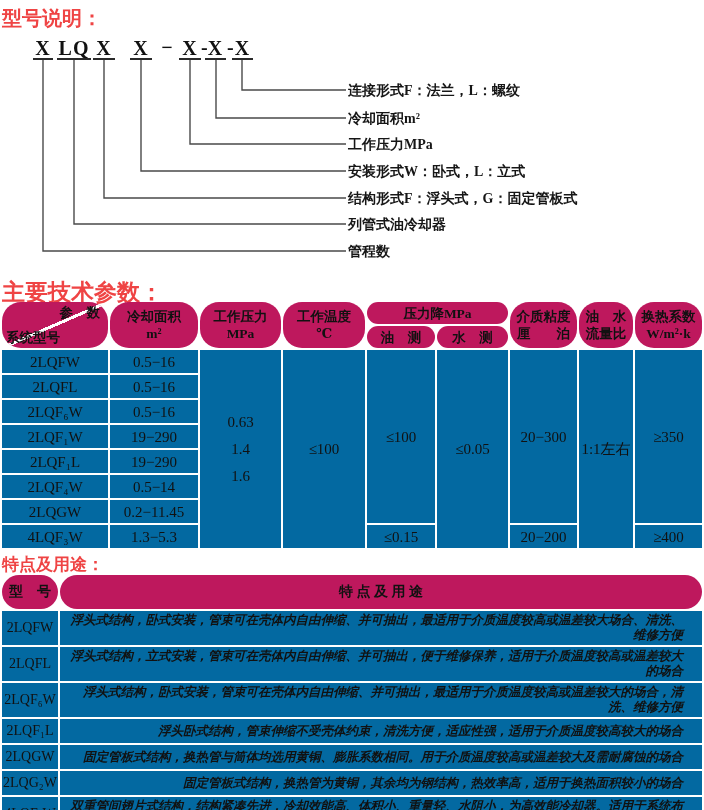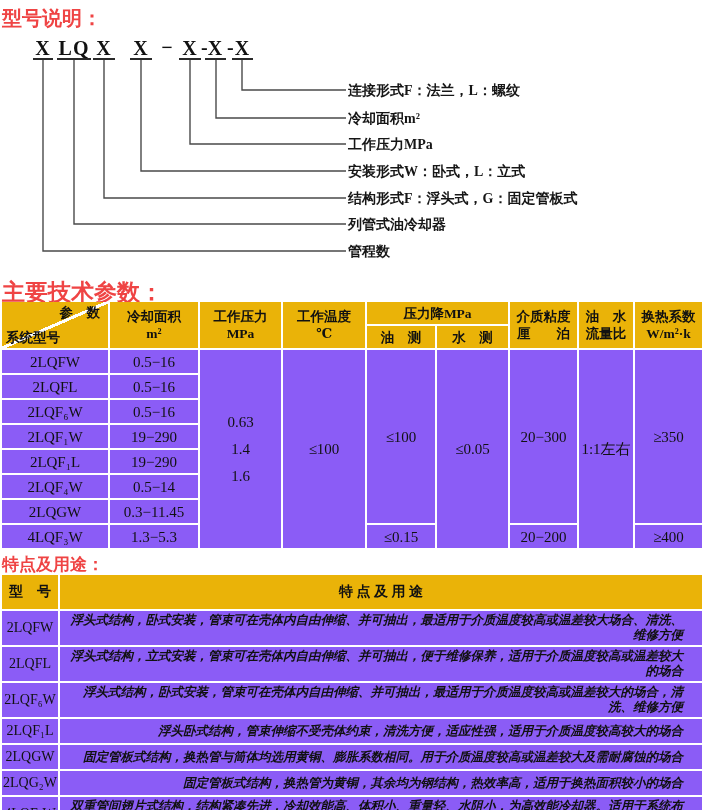--- a/index.html
+++ b/index.html
@@ -54,27 +54,27 @@
     line-height: 18px;
     font-size: 14px;
     font-weight: 600;
     white-space: nowrap;
     color: #161616;
   }
 
   
   table { border-spacing: 2px; table-layout: fixed; position: absolute; }
   td, th {
-    background: #8b5cf6;
+    background: #0369a1;
     text-align: center;
     vertical-align: middle;
     font-weight: normal;
     overflow: hidden;
   }
-  th { background: #eab308; }
+  th { background: #be185d; border-radius: 19px; }
 
   
   #params-table { left: 0; top: 300px; width: 704px; }
   #params-table th {
     font-size: 13.5px;
     font-weight: 600;
     line-height: 17px;
     padding: 1px 0;
   }
   #params-table td {
@@ -261,21 +261,21 @@
     <tr>
       <td>2LQF₁L</td>
       <td>19−290</td>
     </tr>
     <tr>
       <td>2LQF₄W</td>
       <td>0.5−14</td>
     </tr>
     <tr>
       <td>2LQGW</td>
-      <td>0.3−11.45</td>
+      <td>0.2−11.45</td>
     </tr>
     <tr>
       <td>4LQF₃W</td>
       <td>1.3−5.3</td>
       <td>≤0.15</td>
       <td>20−200</td>
       <td>≥400</td>
     </tr>
   </tbody>
     </table>

